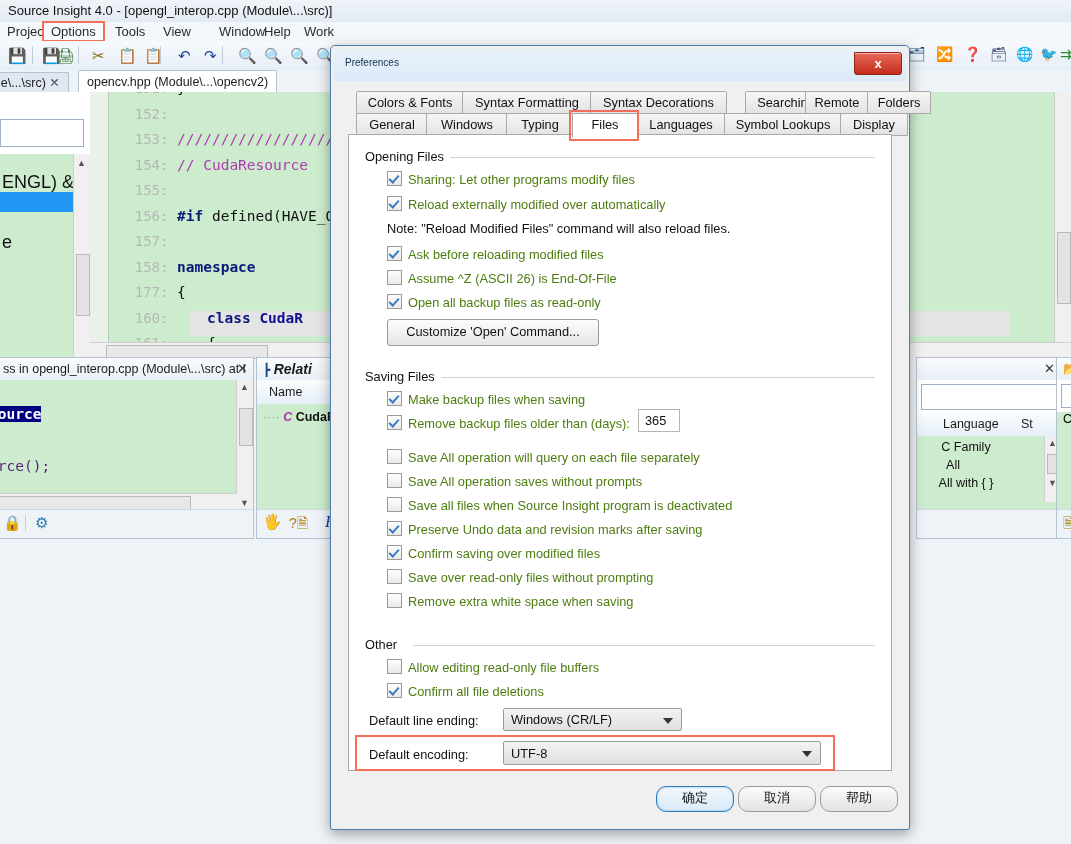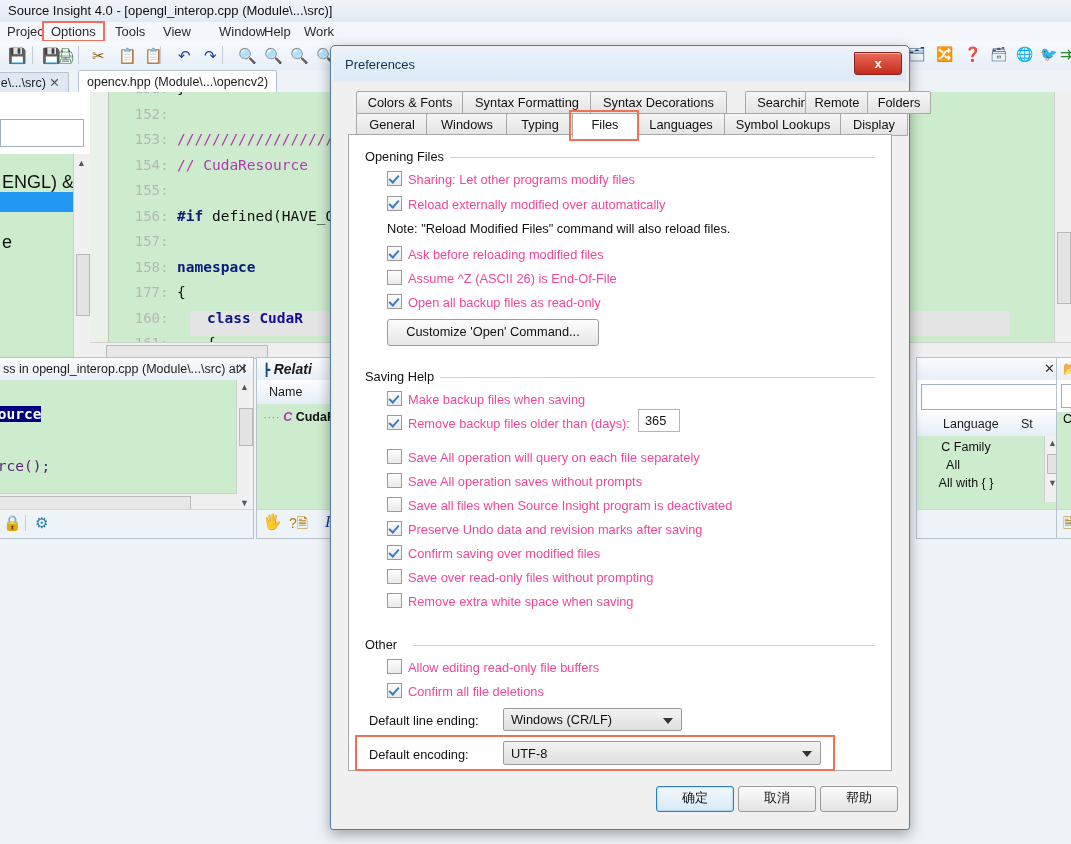--- a/index.html
+++ b/index.html
@@ -77,60 +77,60 @@
     border-bottom:1px solid #c6d0dc;font-size:12.5px;color:#1b1b1b;}
   .grid-hdr span{position:absolute;top:0;line-height:24px;padding-left:8px;}
   .grid-row{position:absolute;left:0;right:0;height:22px;line-height:22px;font-size:12.5px;color:#111;white-space:nowrap;}
 
   
   #dlg{position:absolute;left:330px;top:45px;width:578px;height:783px;
     background:#f0f0f0;border:1px solid #4f7ca8;border-radius:5px 5px 3px 3px;
     box-shadow:0 4px 14px rgba(0,0,0,0.35);}
   #dlg-frame{position:absolute;left:3px;top:3px;right:3px;bottom:3px;
     background:linear-gradient(to bottom,#e9f2fb 0px,#dce9f6 32px,#f0f0f0 33px,#f0f0f0 100%);border-radius:3px;}
-  #dlg-title{position:absolute;left:11px;top:8px;font-size:13px;color:#11334d;}
+  #dlg-title{position:absolute;left:11px;top:8px;font-size:10px;color:#11334d;}
   #dlg-close{position:absolute;right:4px;top:3px;width:46px;height:21px;border-radius:0 3px 3px 3px;
     background:linear-gradient(to bottom,#e86a5a,#c52c1c);border:1px solid #8e2418;
     color:#fff;font-size:13px;font-weight:bold;text-align:center;line-height:21px;
     box-shadow:inset 0 1px 0 rgba(255,255,255,.5);}
 
   #tabstrip{position:absolute;left:14px;top:42px;width:540px;height:44px;}
   .ptab{position:absolute;height:21px;line-height:21px;font-size:12.8px;color:#111;text-align:center;
     background:linear-gradient(to bottom,#f6f6f6,#e3e3e3);border:1px solid #a9a9a9;
     border-radius:2px 2px 0 0;white-space:nowrap;}
   .ptab.sel{background:#fff;border-bottom-color:#fff;z-index:5;}
   .ptab-hl{position:absolute;border:2px solid #f2705a;box-sizing:border-box;z-index:9;}
 
   #page{position:absolute;left:14px;top:85px;right:14px;bottom:55px;background:#fff;border:1px solid #a9a9a9;}
 
   .grp{position:absolute;left:16px;right:16px;}
   .grp-lbl{position:absolute;left:0;top:0;font-size:12.8px;color:#111;background:#fff;padding-right:6px;z-index:2;}
   .grp-line{position:absolute;top:8px;height:1px;background:#d2d2d2;}
 
-  .cb{position:absolute;font-size:12.8px;color:#ec4899;white-space:nowrap;line-height:16px;}
+  .cb{position:absolute;font-size:12.8px;color:#4d7c0f;white-space:nowrap;line-height:16px;}
   .cb .box{display:inline-block;width:13px;height:13px;vertical-align:-2px;margin-right:6px;
     border:1px solid #9a9a9a;background:linear-gradient(to bottom,#fdfdfd,#eaeaea);position:relative;}
   .cb.on .box:after{content:"";position:absolute;left:3px;top:1px;width:4px;height:8px;
     border:solid #3a7bc8;border-width:0 2px 2px 0;transform:rotate(42deg);}
   .note{position:absolute;font-size:12.8px;color:#111;white-space:nowrap;}
 
   .btn{position:absolute;font-size:12.8px;color:#111;text-align:center;
     background:linear-gradient(to bottom,#fcfcfc,#e6e6e6);border:1px solid #9b9b9b;border-radius:3px;}
   .txtin{position:absolute;background:#fff;border:1px solid #b5b5b5;font-size:12.8px;color:#111;
     padding-left:6px;box-sizing:border-box;}
   .combo{position:absolute;background:linear-gradient(to bottom,#f3f3f3,#dfdfdf);border:1px solid #9b9b9b;
     border-radius:2px;font-size:12.8px;color:#111;box-sizing:border-box;}
   .combo .val{position:absolute;left:7px;top:0;bottom:0;line-height:22px;white-space:nowrap;}
   .combo .arrow{position:absolute;right:8px;top:50%;margin-top:-2px;width:0;height:0;
     border-left:5px solid transparent;border-right:5px solid transparent;border-top:6px solid #333;}
   .redbox{position:absolute;border:2px solid #f2705a;box-sizing:border-box;pointer-events:none;}
 
   .dlgbtn{position:absolute;bottom:14px;width:76px;height:24px;line-height:22px;text-align:center;
     font-size:13px;color:#111;background:linear-gradient(to bottom,#fbfbfb,#e3e3e3);
-    border:1px solid #9b9b9b;border-radius:3px;}
+    border:1px solid #9b9b9b;border-radius:10px;}
   .dlgbtn.def{border:1px solid #2f7fbf;box-shadow:0 0 2px #69a8dc inset;background:linear-gradient(to bottom,#f2f8fd,#d9eaf8);}
 
   .lbl{position:absolute;font-size:12.8px;color:#111;white-space:nowrap;}
 </style>
 </head>
 <body>
 
 <div id="app">
 
   <div id="app-titlebar">
@@ -341,21 +341,21 @@
             <div class="cb on" style="left: 22px; top: 47px;"><span class="box"></span><span>Reload externally modified over automatically</span></div>
             <div class="cb on" style="left: 22px; top: 97px;"><span class="box"></span><span>Ask before reloading modified files</span></div>
             <div class="cb" style="left: 22px; top: 121px; text-align: right;"><span class="box"></span><span>Assume ^Z (ASCII 26) is End-Of-File</span></div>
             <div class="cb on" style="left: 22px; top: 145px;"><span class="box"></span><span>Open all backup files as read-only</span></div>
           </div>
         <div class="note" style="left: 22px; top: 72px;" id="opening-note">Note: "Reload Modified Files" command will also reload files.</div>
         <div class="btn" style="left:22px;top:170px;width:210px;height:25px;line-height:23px;">Customize 'Open' Command...</div>
       </div>
 
       <div class="grp" id="grp-saving" style="top:234px;height:256px;">
-        <div class="grp-lbl">Saving Help</div>
+        <div class="grp-lbl">Saving Files</div>
         <div class="grp-line" style="left:72px;right:0;"></div>
         <div id="saving-cbs">
             <div class="cb on" style="left: 22px; top: 22px;"><span class="box"></span><span>Make backup files when saving</span></div>
             <div class="cb on" style="left: 22px; top: 46px;"><span class="box"></span><span>Remove backup files older than (days):</span></div>
             <div class="cb" style="left: 22px; top: 80px;"><span class="box"></span><span>Save All operation will query on each file separately</span></div>
             <div class="cb" style="left: 22px; top: 104px;"><span class="box"></span><span>Save All operation saves without prompts</span></div>
             <div class="cb" style="left: 22px; top: 128px;"><span class="box"></span><span>Save all files when Source Insight program is deactivated</span></div>
             <div class="cb on" style="left: 22px; top: 152px;"><span class="box"></span><span>Preserve Undo data and revision marks after saving</span></div>
             <div class="cb on" style="left: 22px; top: 176px;"><span class="box"></span><span>Confirm saving over modified files</span></div>
             <div class="cb" style="left: 22px; top: 200px;"><span class="box"></span><span>Save over read-only files without prompting</span></div>

